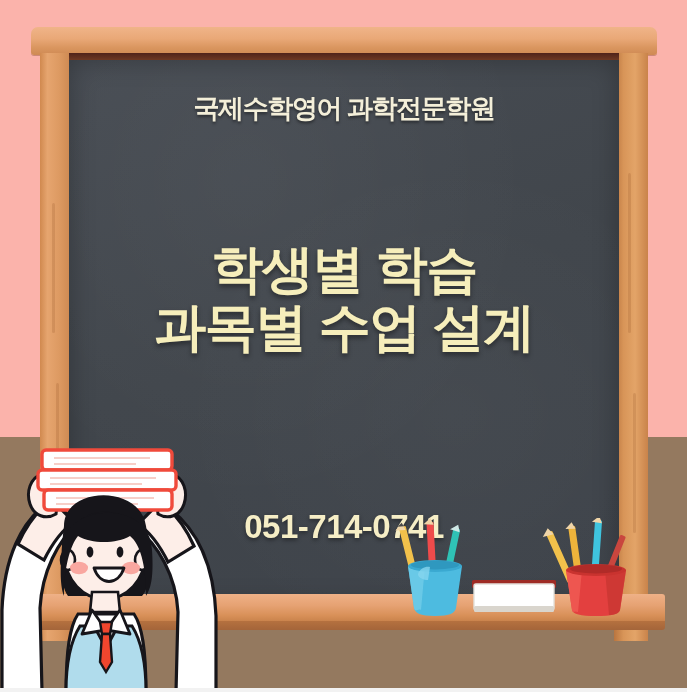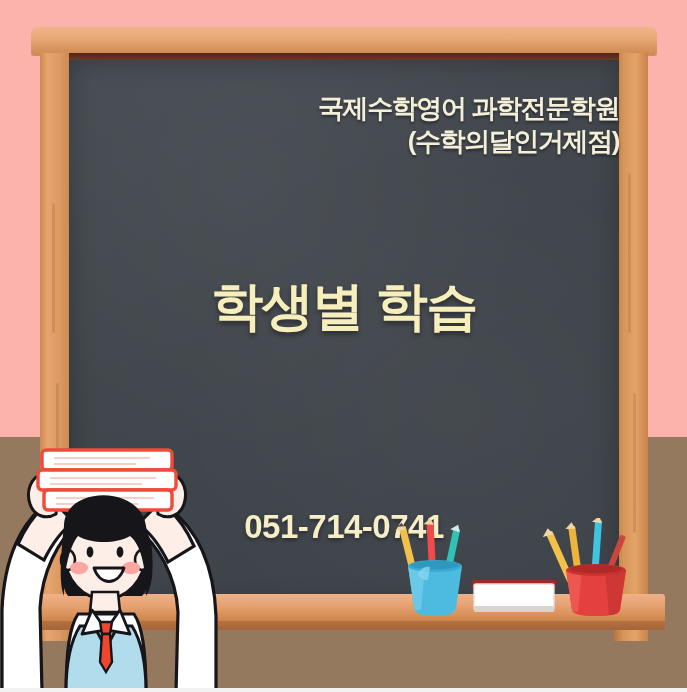--- a/index.html
+++ b/index.html
@@ -118,34 +118,33 @@
     top: 32px;
     width: 550px;
     text-align: center;
     color: #f4efd9;
     font-weight: 700;
     font-size: 26px;
     line-height: 1.26;
     letter-spacing: -1.4px;
     text-shadow: 0 2px 3px rgba(0,0,0,.45);
   }
-  .subtitle span { display: block; text-align: right; }
+  .subtitle span { display: block; }
   .headline {
     position: absolute;
     left: 0;
     top: 180px;
     width: 550px;
     text-align: center;
     color: #f6eebb;
     font-weight: 700;
     font-size: 52px;
     line-height: 1.12;
     letter-spacing: -1.5px;
     text-shadow: 0 3px 5px rgba(0,0,0,.42);
-    margin-top: 37px;
   }
   .headline span { display: block; }
   .phone {
     position: absolute;
     left: 0;
     top: 448px;
     width: 550px;
     text-align: center;
     color: #f6eec6;
     font-weight: 700;
@@ -203,25 +202,25 @@
       <div class="frame-grain-b" style="left:19px; top:340px; height:140px;"></div>
     </div>
 
     <div class="frame-lip"></div>
 
     <div class="board">
       <div class="board-text">
 
         <div class="subtitle">
           <span>국제수학영어 과학전문학원</span>
-          <span>(수학의달인거제점)</span>
         </div>
 
         <div class="headline">
           <span>학생별 학습</span>
+          <span>과목별 수업 설계</span>
         </div>
 
         <div class="phone">051-714-0741</div>
 
       </div>
     </div>
 
     <div class="ledge"></div>
     <div class="ledge-shadow"></div>
 

